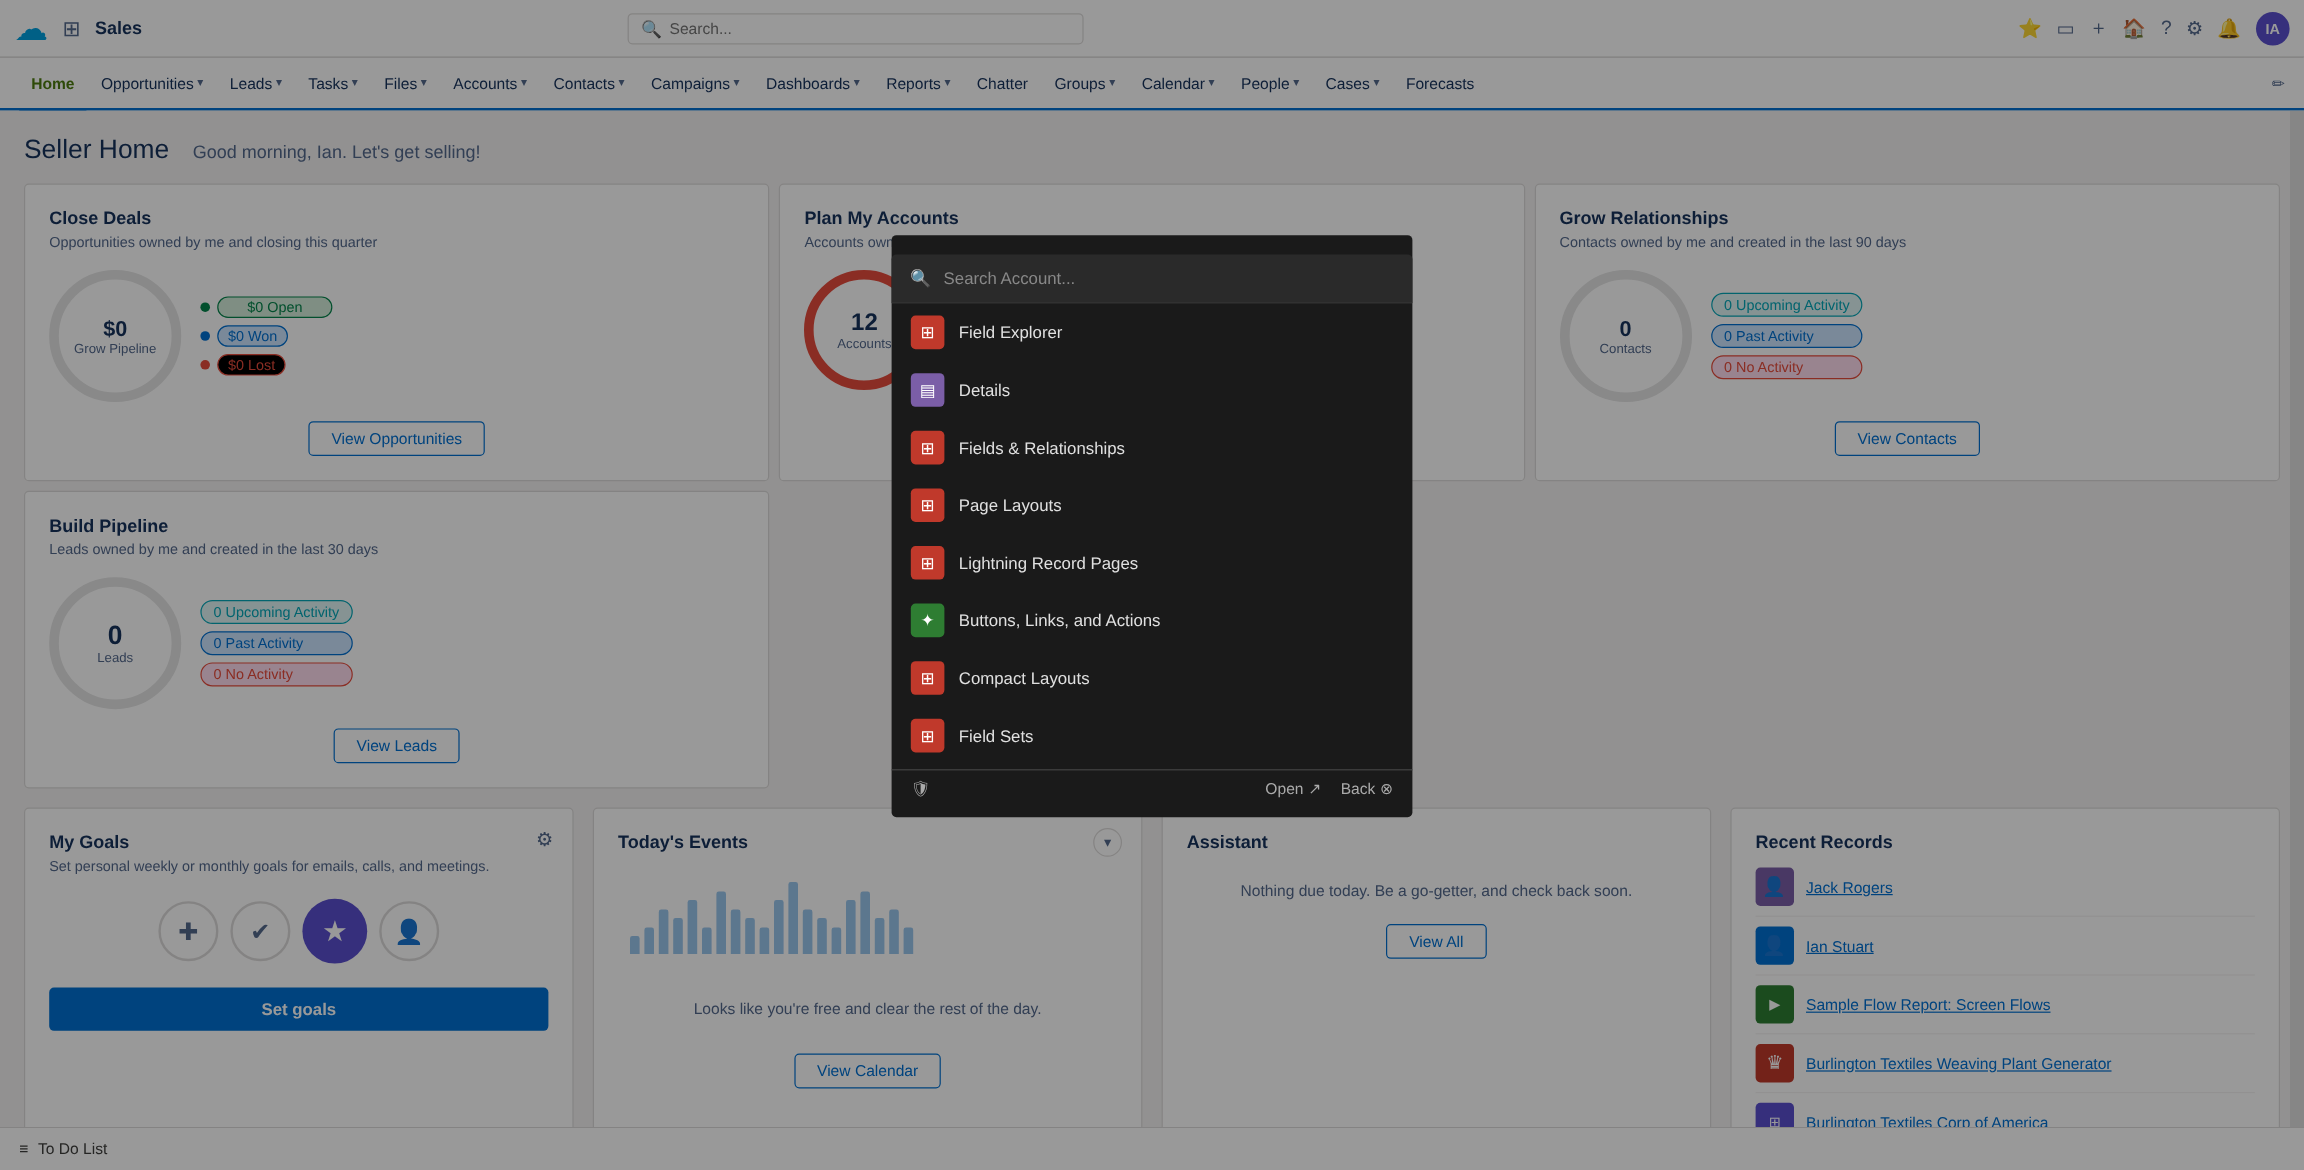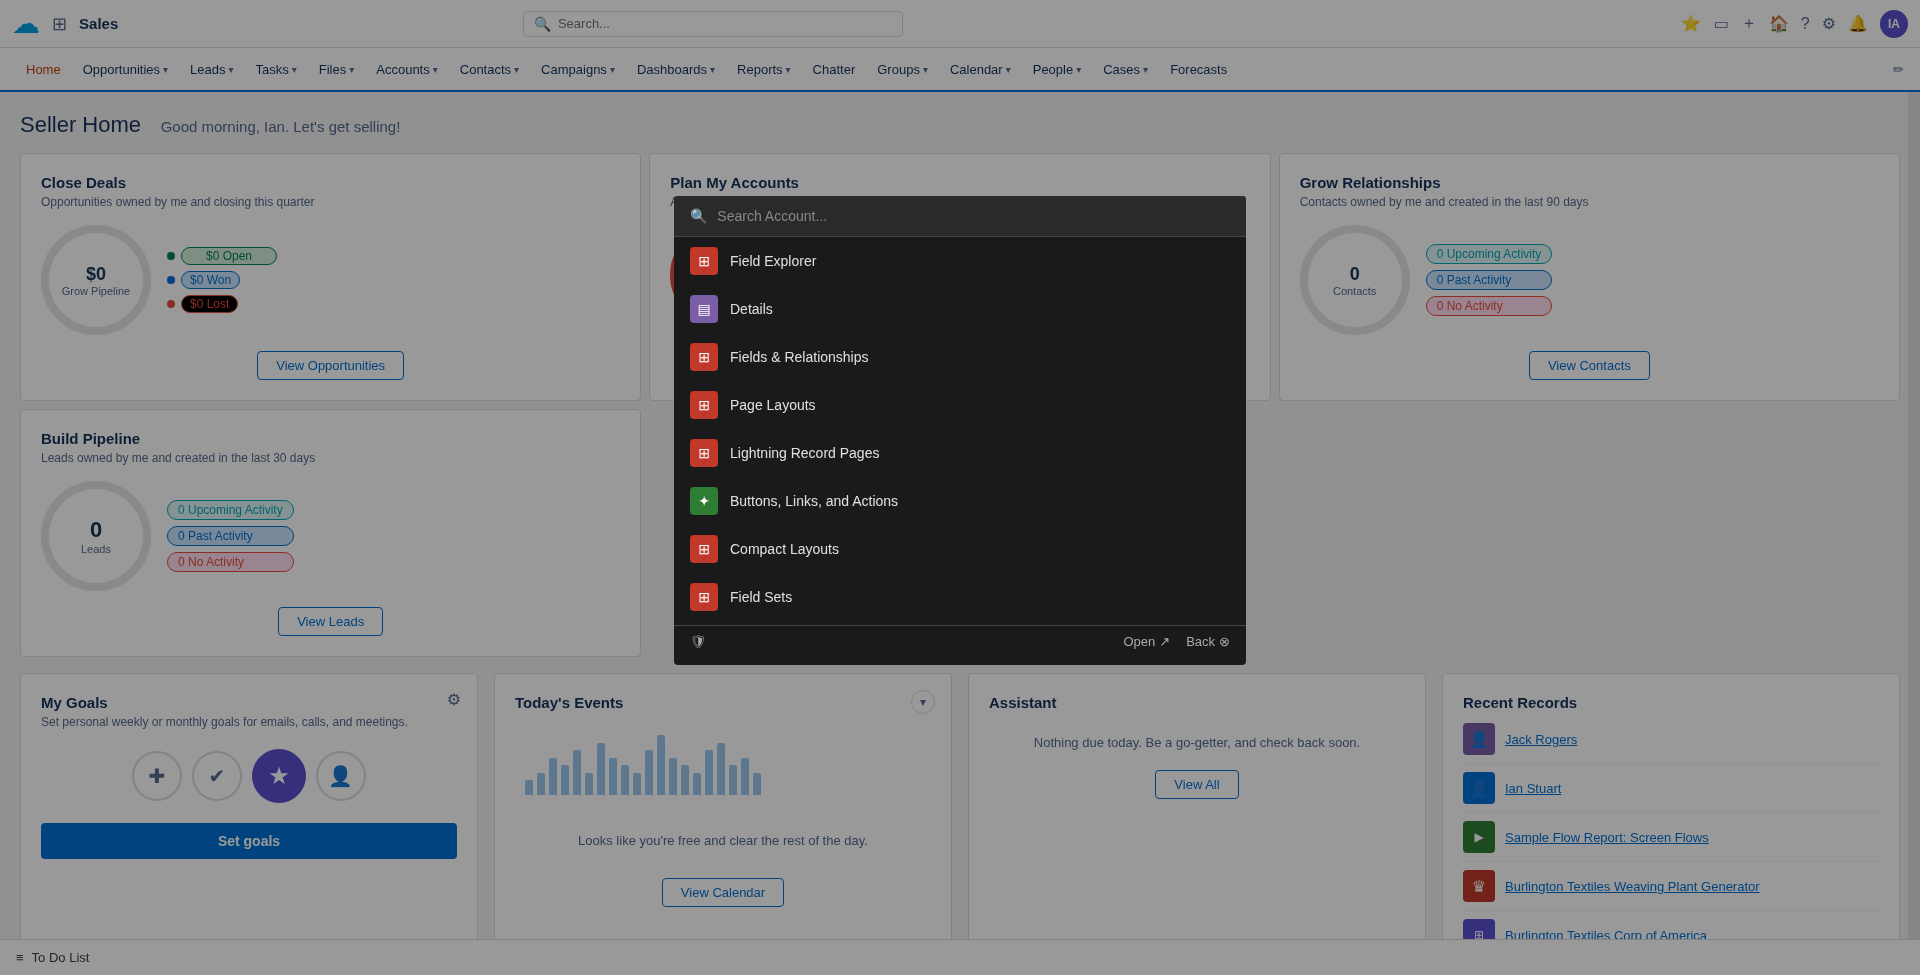--- a/index.html
+++ b/index.html
@@ -44,21 +44,21 @@
       position: relative;
       z-index: 99;
     }
     .nav-item {
       display: flex; align-items: center; gap: 3px;
       padding: 0 10px; height: 44px; cursor: pointer;
       font-size: 13px; color: #16325c; white-space: nowrap;
       border-bottom: 2px solid transparent; margin-bottom: -2px;
       font-weight: 400;
     }
-    .nav-item.active { border-bottom: 2px solid #0070d2; color: #c2410c; font-weight: 400; }
+    .nav-item.active { border-bottom: 2px solid #0070d2; color: #4d7c0f; font-weight: 700; }
     .nav-item .caret { font-size: 10px; color: #54698d; }
     .nav-edit { margin-left: auto; color: #54698d; cursor: pointer; }
 
     
     .main-content { padding: 20px 20px 20px 20px; }
     .page-title { font-size: 22px; font-weight: 300; color: #16325c; margin-bottom: 4px; margin-top: 14px; }
     .page-subtitle { font-size: 14px; color: #54698d; margin-bottom: 20px; }
 
     
     .card-grid {
@@ -170,21 +170,21 @@
 
     
     .overlay {
       position: fixed; top: 0; left: 0; right: 0; bottom: 0;
       background: rgba(0,0,0,0.4); z-index: 200;
       display: flex; align-items: flex-start; justify-content: center;
       padding-top: 196px;
     }
     .popup {
       background: #1a1a1a; border-radius: 4px;
-      width: 572px; padding: 0 0 8px 0;
+      width: 434px; padding: 16px 0 8px 0;
       position: relative;
     }
     .popup-search {
       background: #2a2a2a; border-radius: 4px 4px 0 0;
       padding: 12px 16px; font-size: 14px; color: #aaa;
       border-bottom: 1px solid #444;
     }
     .popup-menu-item {
       display: flex; align-items: center; gap: 12px;
       padding: 10px 16px; cursor: pointer; color: #e0e0e0;

